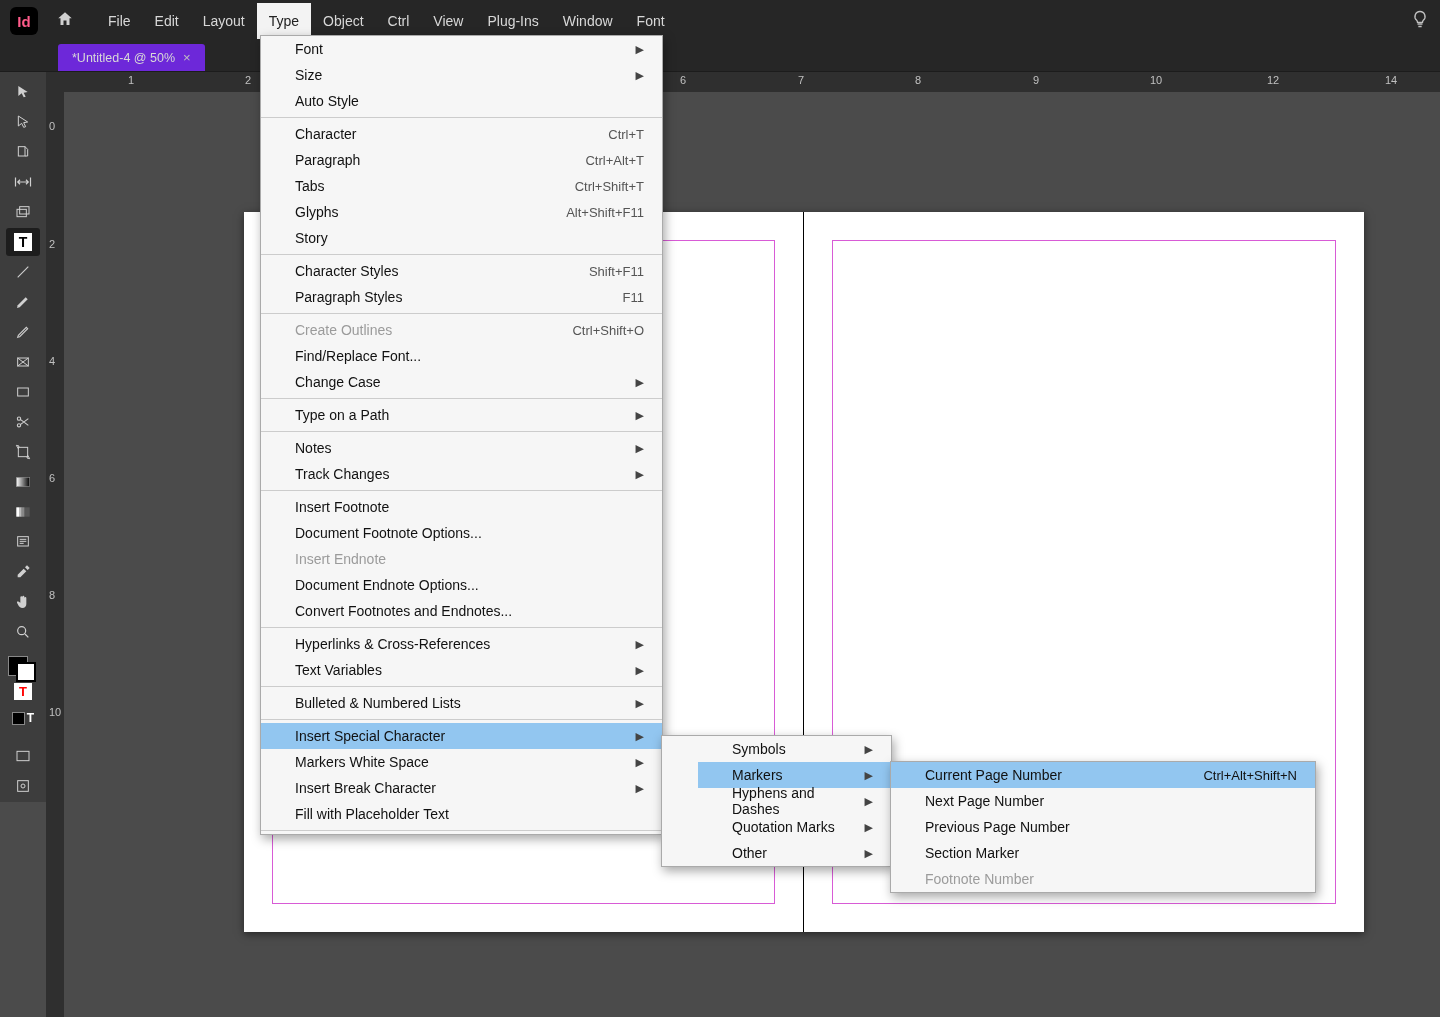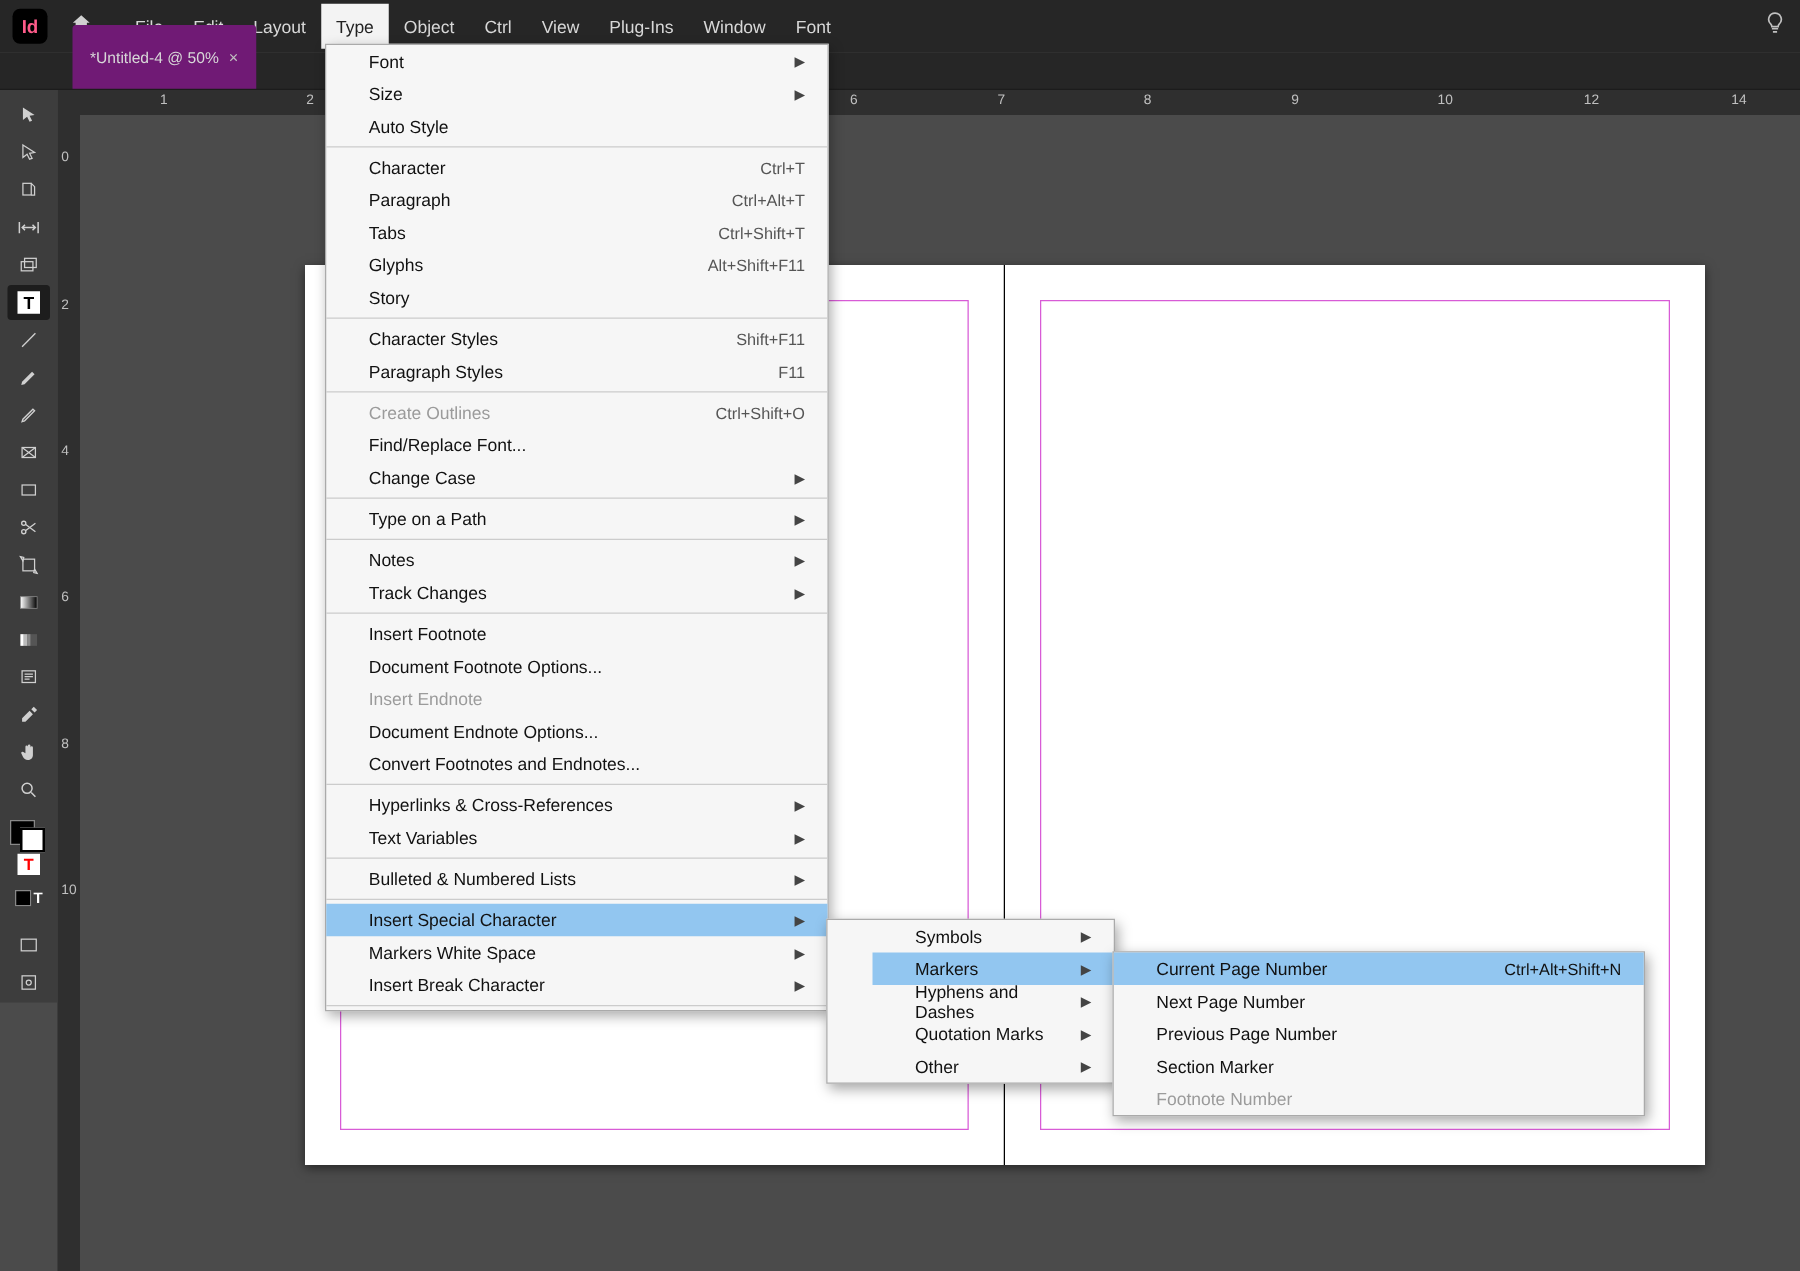--- a/index.html
+++ b/index.html
@@ -7,21 +7,21 @@
 
 .menubar { height: 42px; background: #262626; display: flex; align-items: center; padding: 0 10px; position: relative; z-index: 1; }
 .menubar .app-icon { width: 28px; height: 28px; background: #000000; border-radius: 6px; display: flex; align-items: center; justify-content: center; color: #ff5b8a; font-weight: bold; font-size: 15px; margin-right: 18px; }
 .menubar .home-icon { color: #d0d0d0; font-size: 18px; margin-right: 22px; }
 .menubar .menu-items { display: flex; }
 .menubar .menu-item { padding: 10px 12px; color: #d8d8d8; cursor: pointer; }
 .menubar .menu-item.active { background: #f3f3f3; color: #222; }
 .menubar .right-icon { margin-left: auto; color: #c8c8c8; font-size: 20px; }
 
 .tabbar { height: 30px; background: #262626; display: flex; align-items: flex-end; padding-left: 58px; position: relative; z-index: 1; border-bottom: 1px solid #1c1c1c; }
-.tab { background: #701a75; padding: 18px 14px; font-size: 12.5px; color: #d8d8d8; display: flex; align-items: center; gap: 8px; border-top-left-radius: 3px; border-top-right-radius: 3px; }
+.tab { background: #6d28d9; padding: 6px 14px; font-size: 12.5px; color: #d8d8d8; display: flex; align-items: center; gap: 8px; border-top-left-radius: 3px; border-top-right-radius: 3px; }
 .tab .close { font-size: 13px; color: #c0c0c0; }
 
 .tool-panel { position: absolute; left: 0; top: 72px; width: 46px; background: #3d3d3d; display: flex; flex-direction: column; align-items: center; padding-top: 6px; z-index: 2; }
 .tool-panel .tool { width: 34px; height: 28px; display: flex; align-items: center; justify-content: center; color: #d0d0d0; font-size: 16px; margin-bottom: 2px; cursor: pointer; border-radius: 3px; }
 .tool-panel .tool.text-active { background: #1d1d1d; }
 .tool-panel .tool.text-active .T { background:#fff; color:#000; padding:1px 5px; font-weight:bold; font-size:14px;}
 
 .ruler-h { position: absolute; left: 46px; right: 0; top: 72px; height: 20px; background: #2f2f2f; overflow: hidden; z-index: 0; }
 .ruler-label { position: absolute; top: 2px; font-size: 11px; color: #c0c0c0; }
 .ruler-v { position: absolute; left: 46px; top: 92px; bottom: 0; width: 18px; background: #2f2f2f; z-index: 0; }
@@ -358,20 +358,23 @@
       <span class="arrow">▶</span>
     </div>
     <div class="item">
       <span>Markers White Space</span>
       <span class="arrow">▶</span>
     </div>
     <div class="item">
       <span>Insert Break Character</span>
       <span class="arrow">▶</span>
     </div>
+    <div class="item">
+      <span>Fill with Placeholder Text</span>
+    </div>
     <hr>
   </div>
 
 <div class="dropdown submenu1" id="sub1">
     <div class="item">
       <span>Symbols</span>
       <span class="arrow">▶</span>
     </div>
     <div class="item highlight">
       <span>Markers</span>

